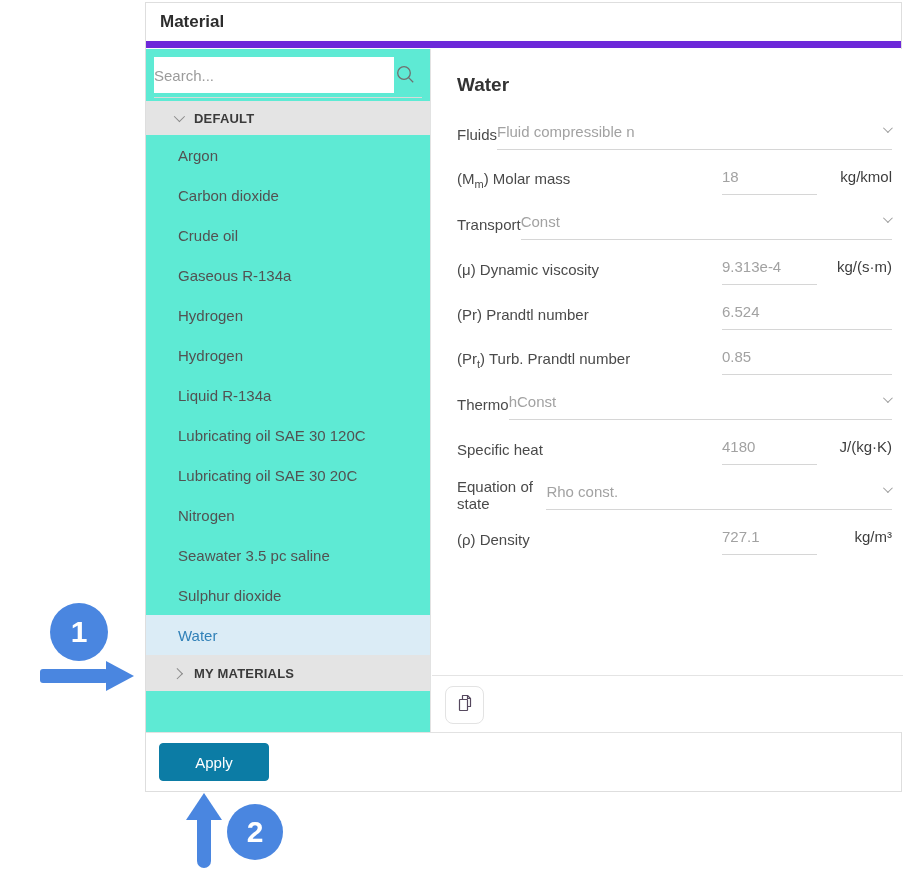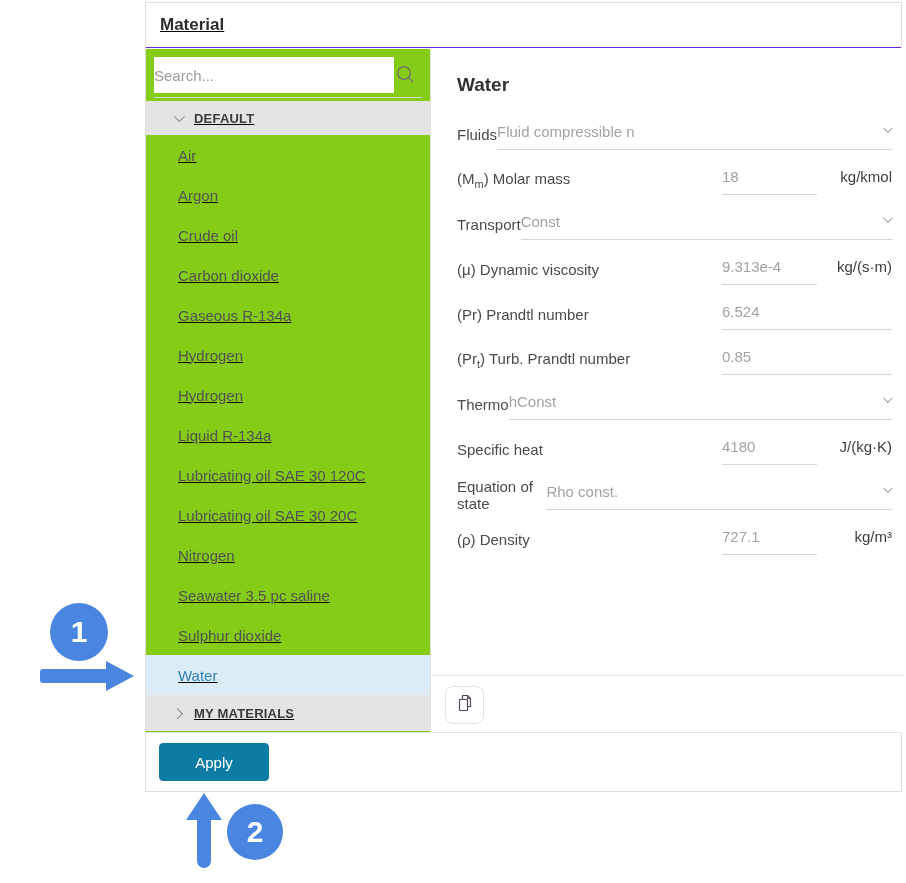--- a/index.html
+++ b/index.html
@@ -6,26 +6,26 @@
   html,body { background:#ffffff; }
   body { width:906px; height:883px; position:relative; font-family:"Liberation Sans", sans-serif; overflow:hidden; }
 
   .page { position:absolute; inset:0; background:#ffffff; }
 
   
   .dialog { position:absolute; left:145px; top:2px; width:757px; height:790px;
             background:#ffffff; border:1px solid #dedede; }
 
   .title-bar { position:absolute; left:0; top:0; width:100%; height:45px;
-               border-bottom:1px solid #6d28d9; display:flex; align-items:center; padding-left:14px;text-decoration:underline; }
+               border-bottom:7px solid #6d28d9; display:flex; align-items:center; padding-left:14px; }
   .title-bar .title { font-size:17px; font-weight:bold; color:#2d2d2d; }
 
   
   .left-panel { position:absolute; left:0; top:46px; width:285px; height:683px;
-                border-right:1px solid #e2e2e2; background:#84cc16;text-decoration:underline; }
+                border-right:1px solid #e2e2e2; background:#5eead4; }
   .search-row { position:relative; height:52px; }
   .search-input { position:absolute; left:8px; top:8px; width:240px; height:36px; border:none; outline:none;
                   font-size:15px; color:#555; font-family:"Liberation Sans", sans-serif; }
   .search-input::placeholder { color:#9b9b9b; }
   .search-underline { position:absolute; left:8px; right:8px; bottom:3px; border-bottom:1px solid #d9d9d9; }
   .search-icon { position:absolute; right:14px; top:15px; }
 
   .section-header { height:34px; background:#e4e4e4; display:flex; align-items:center;
                     padding-left:28px; cursor:pointer; }
   .section-header .label { font-size:13px; font-weight:bold; color:#3a3a3a; margin-left:12px; letter-spacing:.2px; }
@@ -103,24 +103,23 @@
         </span>
         <div class="search-underline"></div>
       </div>
 
       <div class="section-header">
         <span class="chev down"></span>
         <span class="label">DEFAULT</span>
       </div>
 
       <div class="mat-list">
-        <div class="mat-item">Air</div>
         <div class="mat-item">Argon</div>
+        <div class="mat-item">Carbon dioxide</div>
         <div class="mat-item">Crude oil</div>
-        <div class="mat-item">Carbon dioxide</div>
         <div class="mat-item">Gaseous R-134a</div>
         <div class="mat-item">Hydrogen</div>
         <div class="mat-item">Hydrogen</div>
         <div class="mat-item">Liquid R-134a</div>
         <div class="mat-item">Lubricating oil SAE 30 120C</div>
         <div class="mat-item">Lubricating oil SAE 30 20C</div>
         <div class="mat-item">Nitrogen</div>
         <div class="mat-item">Seawater 3.5 pc saline</div>
         <div class="mat-item">Sulphur dioxide</div>
         <div class="mat-item selected">Water</div>

